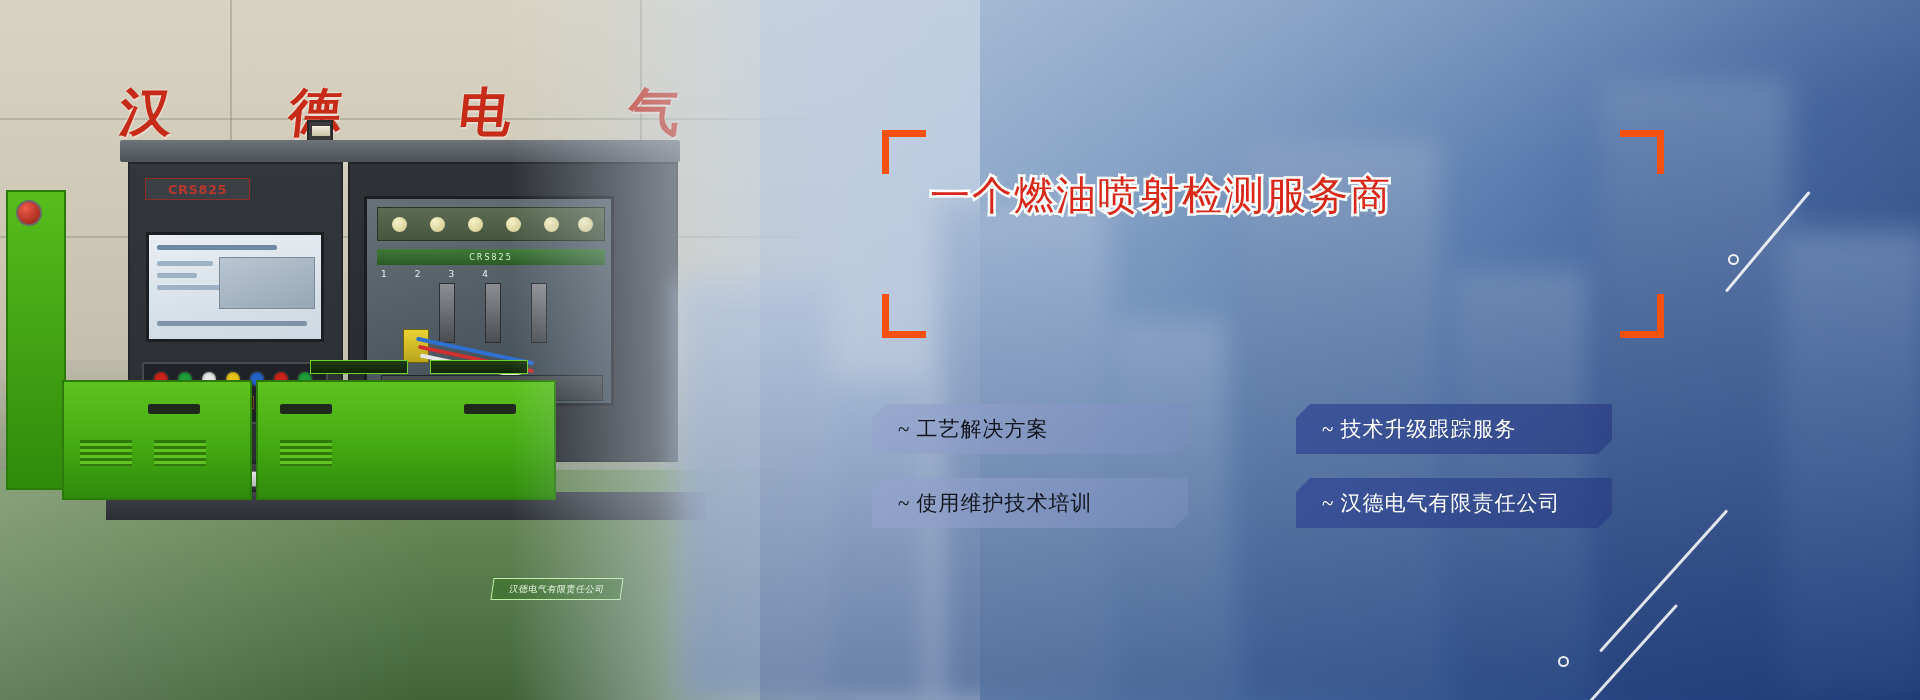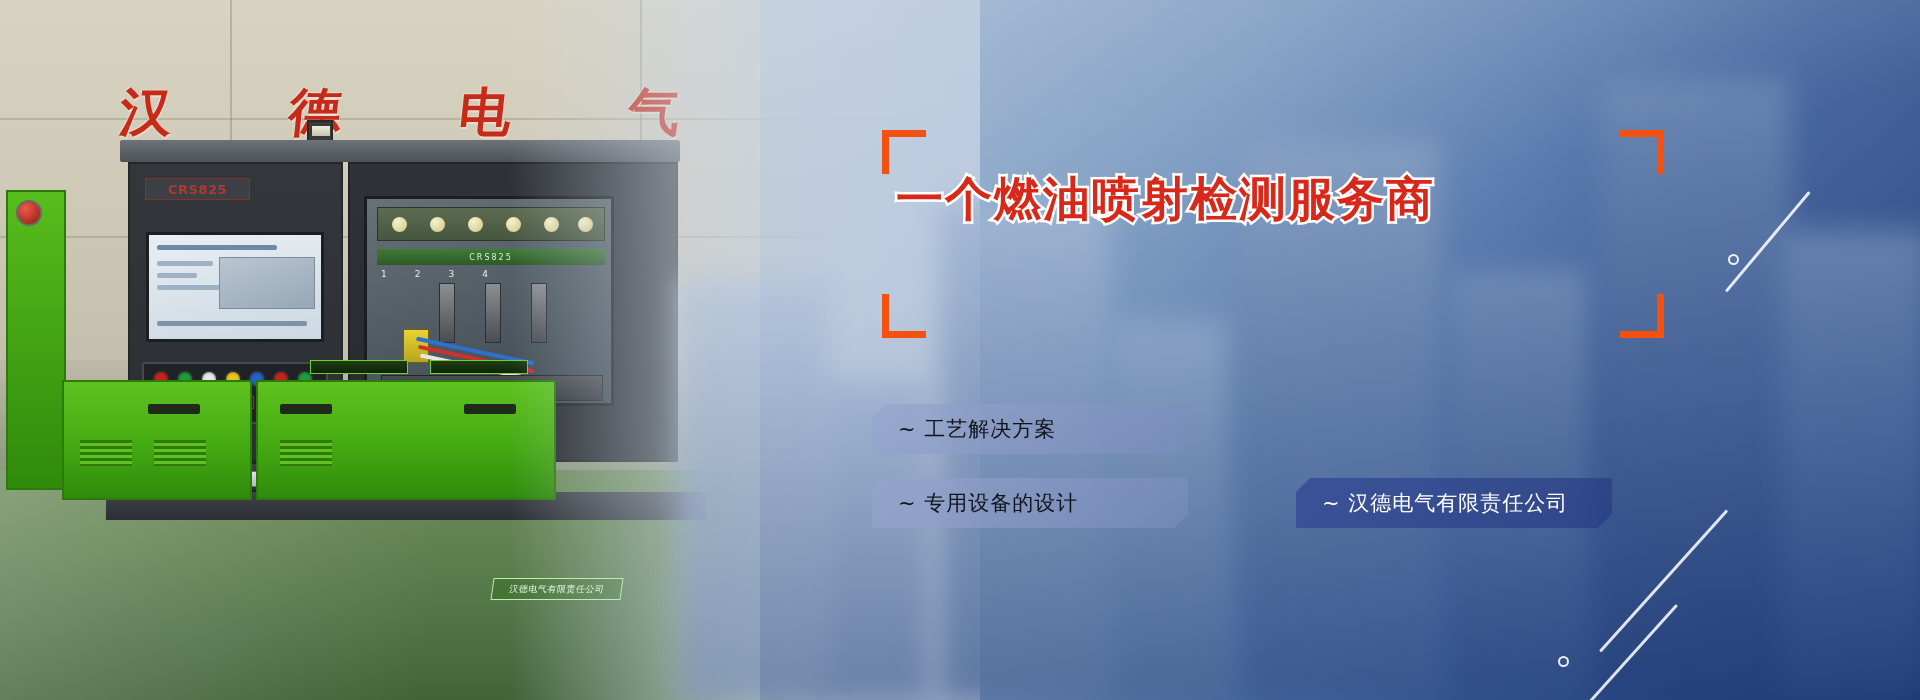--- a/index.html
+++ b/index.html
@@ -161,36 +161,36 @@
   .br-br:before { right:0; bottom:0; } .br-br:after { right:0; bottom:0; }
 
   
   .deco-line { position:absolute; background:rgba(255,255,255,.85); height:3px; border-radius:2px;
     transform-origin:left center; }
   .deco-circle { position:absolute; width:11px; height:11px; border-radius:50%;
     border:2px solid rgba(255,255,255,.9); }
 
   
   .headline {
-    position:absolute; left:896px; top:168px;
-    font-size:47px; font-weight:700; letter-spacing:2px; color:#d8281a;
+    position:absolute; left:930px; top:168px;
+    font-size:40px; font-weight:400; letter-spacing:2px; color:#d8281a;
     -webkit-text-stroke:5px #ffffff; paint-order:stroke fill;
     font-family:"DejaVu Sans","Liberation Sans",sans-serif;
     white-space:nowrap;
   }
   .subline {
     position:absolute; left:905px; top:272px;
     font-size:36px; font-weight:700; letter-spacing:2px; color:#20252c;
     -webkit-text-stroke:4px #ffffff; paint-order:stroke fill;
     white-space:nowrap;
   }
 
   
   .tags { position:absolute; left:872px; top:404px; width:740px; }
-  .tag-row { display:flex; gap:108px; margin-bottom:24px; }
+  .tag-row { display:flex; gap:108px; margin-bottom:24px;font-family:Liberation Serif, serif; }
   .tag {
     position:relative; width:318px; height:50px;
     display:flex; align-items:center;
     padding-left:26px;
     font-size:21px; letter-spacing:1px;
     clip-path:polygon(14px 0, 100% 0, 100% calc(100% - 14px), calc(100% - 14px) 100%, 0 100%, 0 14px);
   }
   .tag-a { background:linear-gradient(120deg,rgba(150,165,205,.72),rgba(120,140,190,.62)); color:#11141c; }
   .tag-b { background:linear-gradient(120deg,rgba(52,74,150,.80),rgba(40,60,130,.72)); color:#ffffff; }
 </style>
@@ -332,20 +332,21 @@
 
   <div class="deco-line" style="left:1600px; top:650px; width:190px; transform:rotate(-48deg);"></div>
   <div class="deco-line" style="left:1590px; top:700px; width:130px; transform:rotate(-48deg);"></div>
   <div class="deco-circle" style="left:1558px; top:656px;"></div>
 
   <div class="headline">一个燃油喷射检测服务商</div>
 
   <div class="tags">
     <div class="tag-row">
       <div class="tag tag-a">~ 工艺解决方案</div>
+      <div class="tag tag-b">~ 技术升级跟踪服务</div>
     </div>
     <div class="tag-row">
-      <div class="tag tag-a">~ 专用设备的设计</div>
+      <div class="tag tag-a">~ 使用维护技术培训</div>
       <div class="tag tag-b">~ 汉德电气有限责任公司</div>
     </div>
   </div>
 
 </div>
 
 </body></html>

